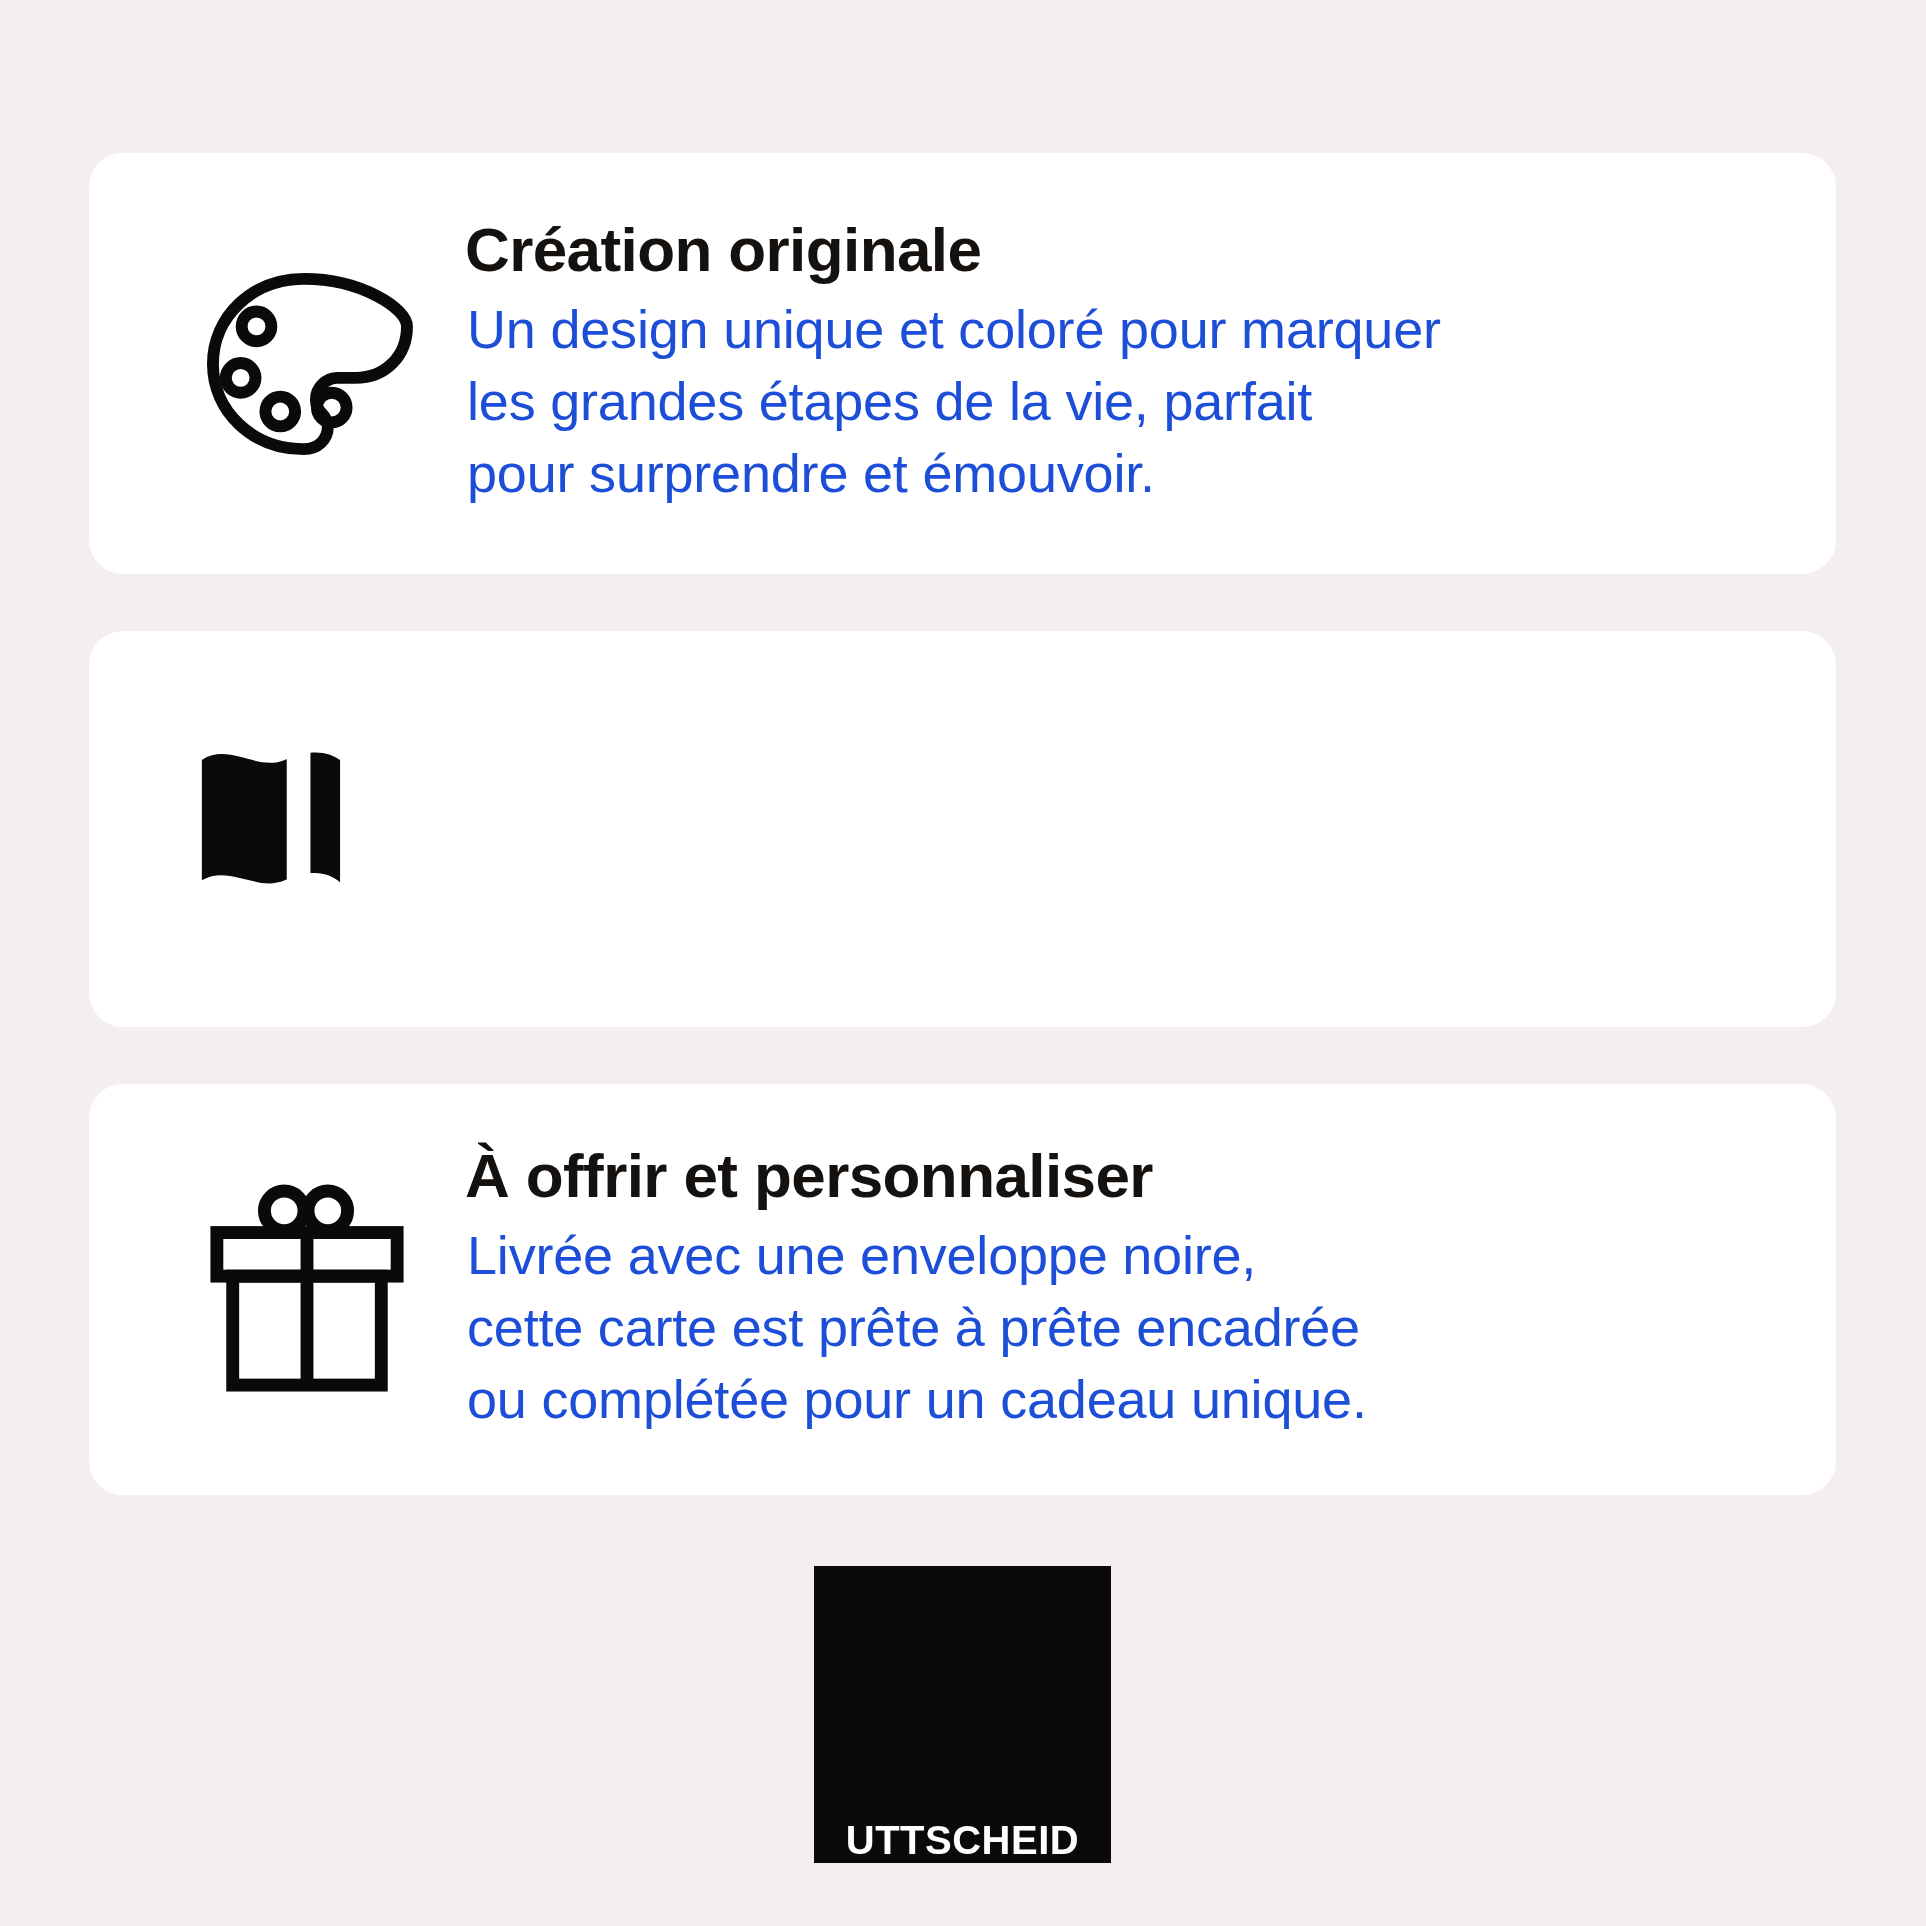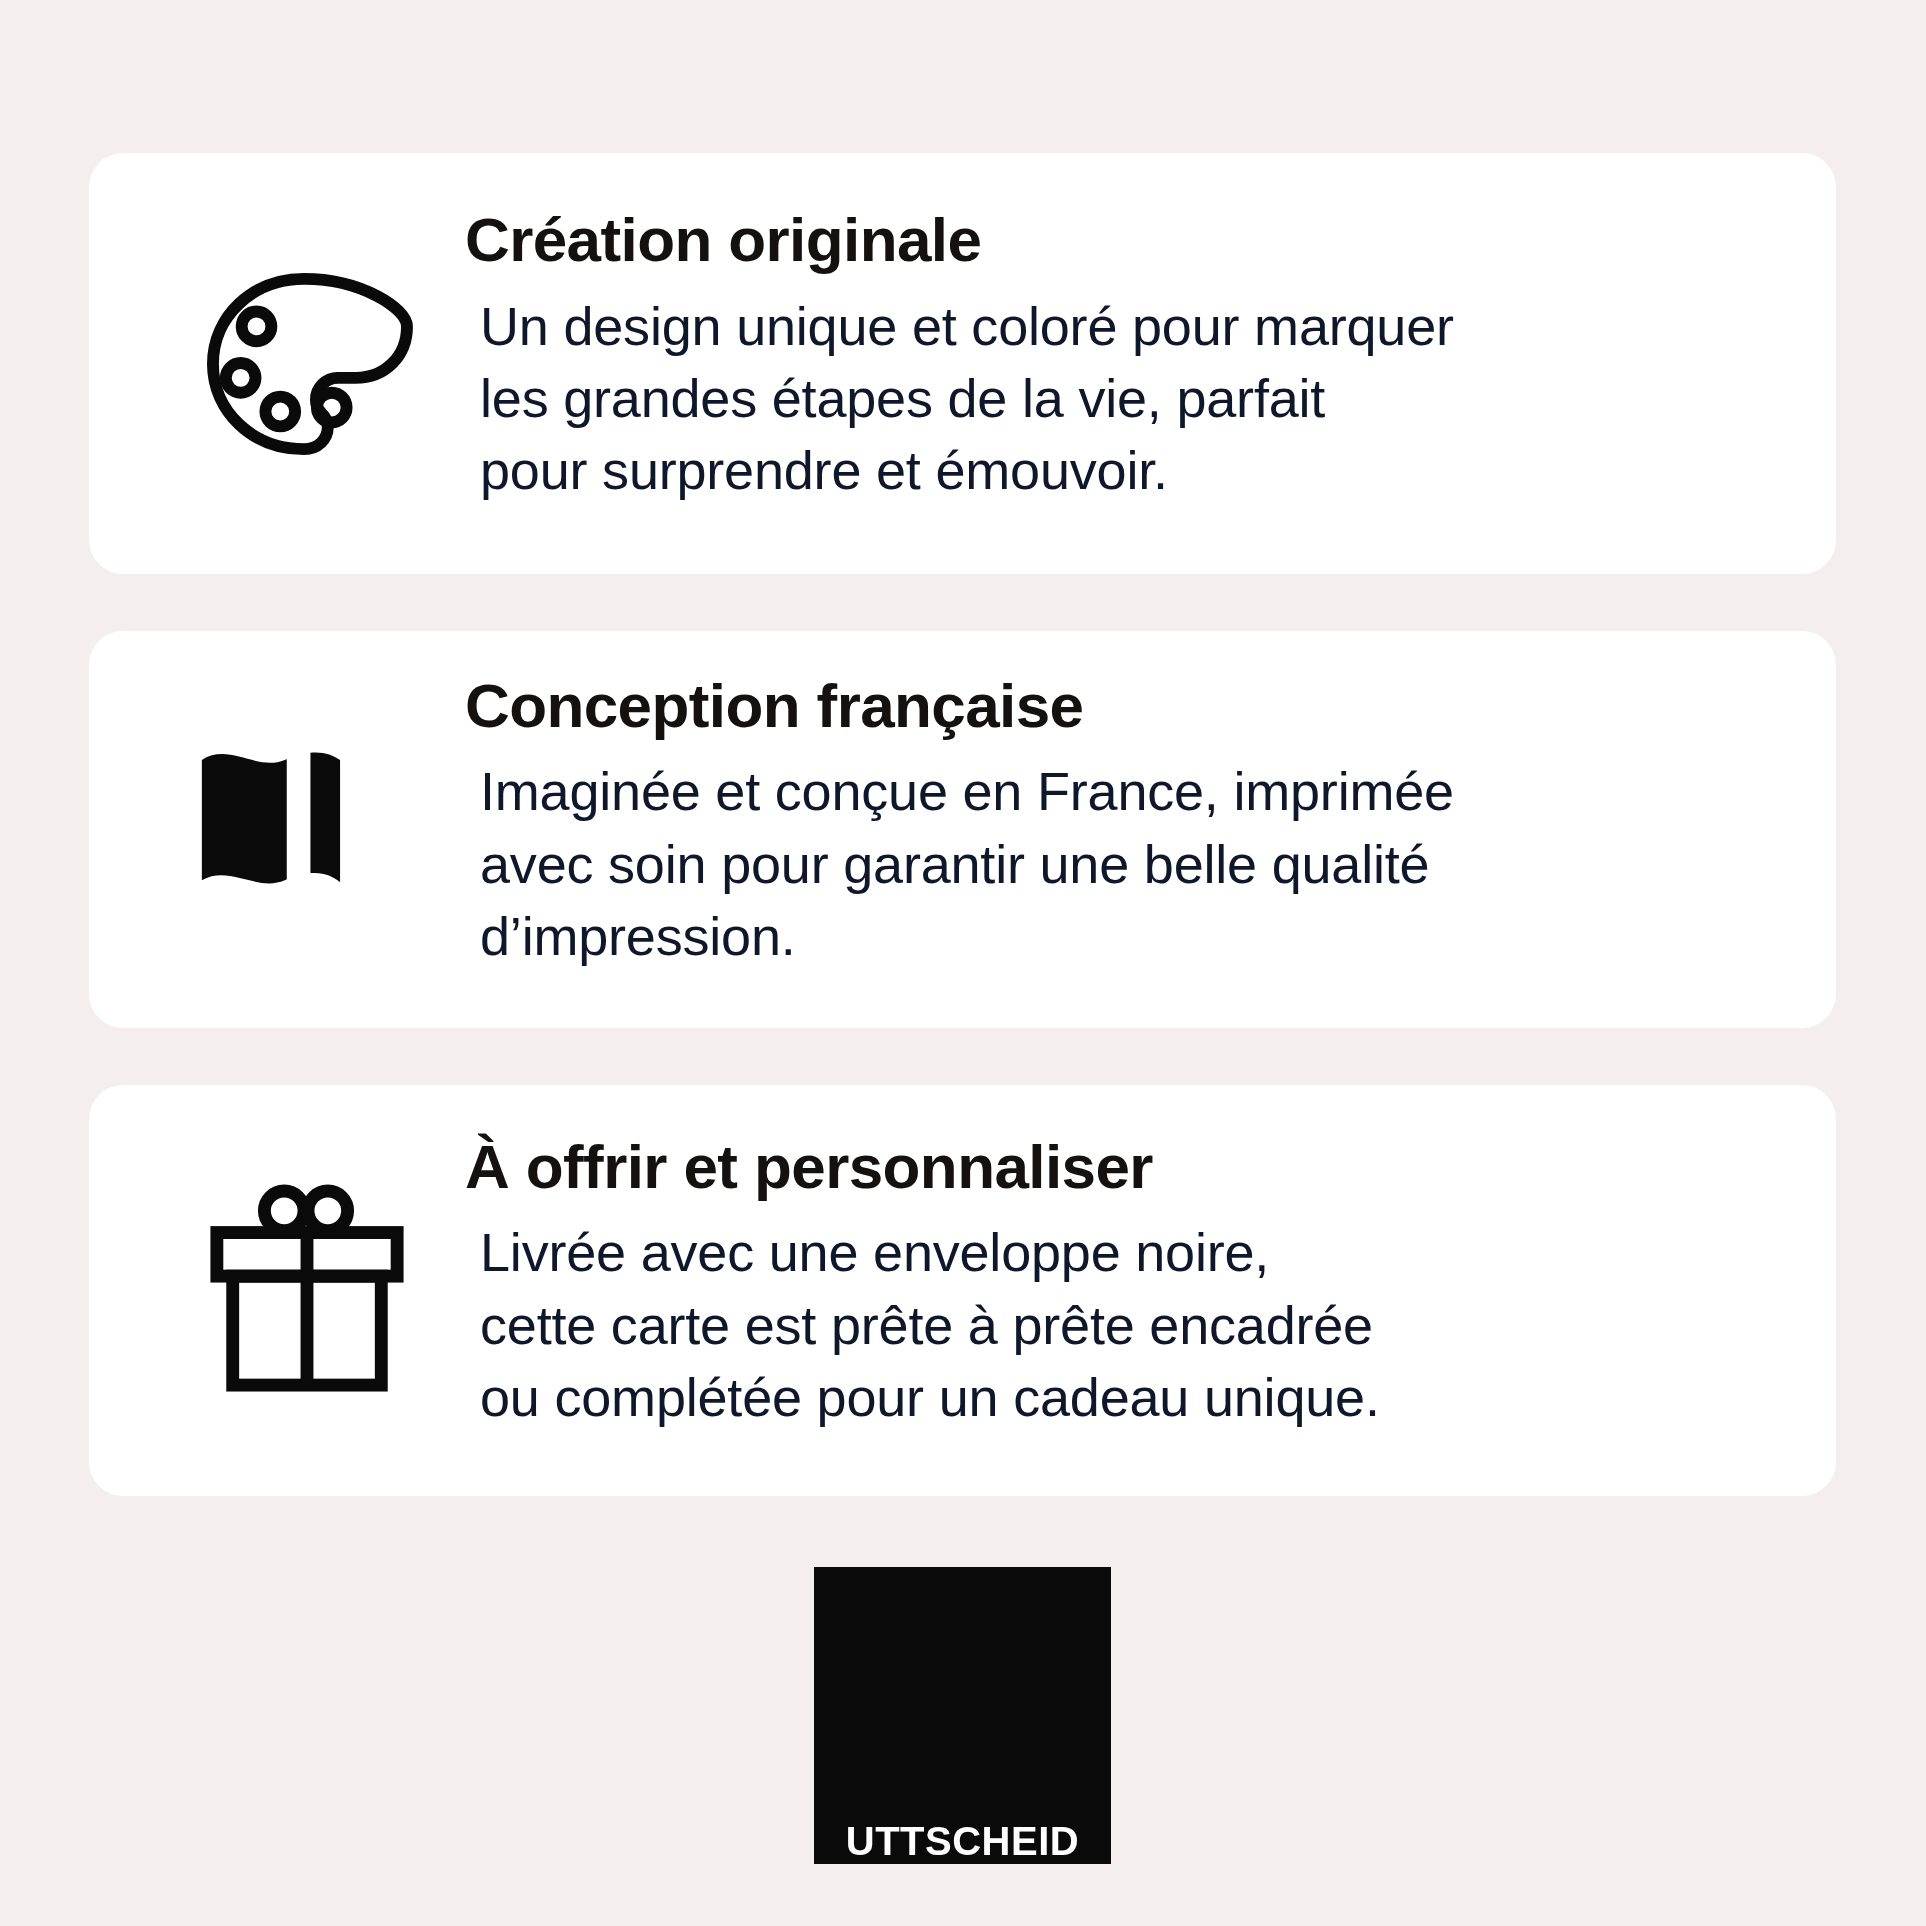--- a/index.html
+++ b/index.html
@@ -63,23 +63,23 @@
     font-weight: 700;
     color: #14110f;
     letter-spacing: -0.6px;
     line-height: 1.12;
     margin: 0 0 8px 0;
   }
 
   .card-body {
     font-size: 54px;
     font-weight: 400;
-    color: #0f172a;
+    color: #1d4ed8;
     line-height: 1.34;
-    margin: 15px;
+    margin: 2px;
     letter-spacing: -0.2px;
   }
   .card-body .line { display: block; }
 
   .brand-area {
     margin-top: 71px;
     display: flex;
     justify-content: center;
   }
 
@@ -124,28 +124,20 @@
     </div>
   </div>
 
   <div class="card card-2">
     <div class="icon-wrap">
       <svg width="233" height="178" viewBox="0 0 118 90" xmlns="http://www.w3.org/2000/svg">
         <path d="M6 10c14-9 28 6 42 0 14-6 22-4 28 0v62c-6-5-14-7-28-1-14 6-28-8-42 0V10z" fill="#0a0a0a"></path>
         <path d="M49 5.5c4.5-1.5 8-3.5 12-4.2v71.6c-4 .7-7.5 2.2-12 4V5.5z" fill="#ffffff"></path>
       </svg>
     </div>
-    <div class="card-text">
-      <h2 class="card-title">Conception française</h2>
-      <p class="card-body">
-        <span class="line">Imaginée et conçue en France, imprimée</span>
-        <span class="line">avec soin pour garantir une belle qualité</span>
-        <span class="line">d’impression.</span>
-      </p>
-    </div>
   </div>
 
   <div class="card card-3">
     <div class="icon-wrap">
       <svg width="208" height="218" viewBox="0 0 105 110" fill="none" xmlns="http://www.w3.org/2000/svg">
         <circle cx="41" cy="15" r="10" stroke="#0a0a0a" stroke-width="6.5" fill="none"></circle>
         <circle cx="63" cy="15" r="10" stroke="#0a0a0a" stroke-width="6.5" fill="none"></circle>
         <rect x="7" y="26" width="91" height="22" stroke="#0a0a0a" stroke-width="6.5" fill="none"></rect>
         <rect x="15" y="48" width="75" height="55" stroke="#0a0a0a" stroke-width="6.5" fill="none"></rect>
         <line x1="52.5" y1="26" x2="52.5" y2="103" stroke="#0a0a0a" stroke-width="6.5"></line>

